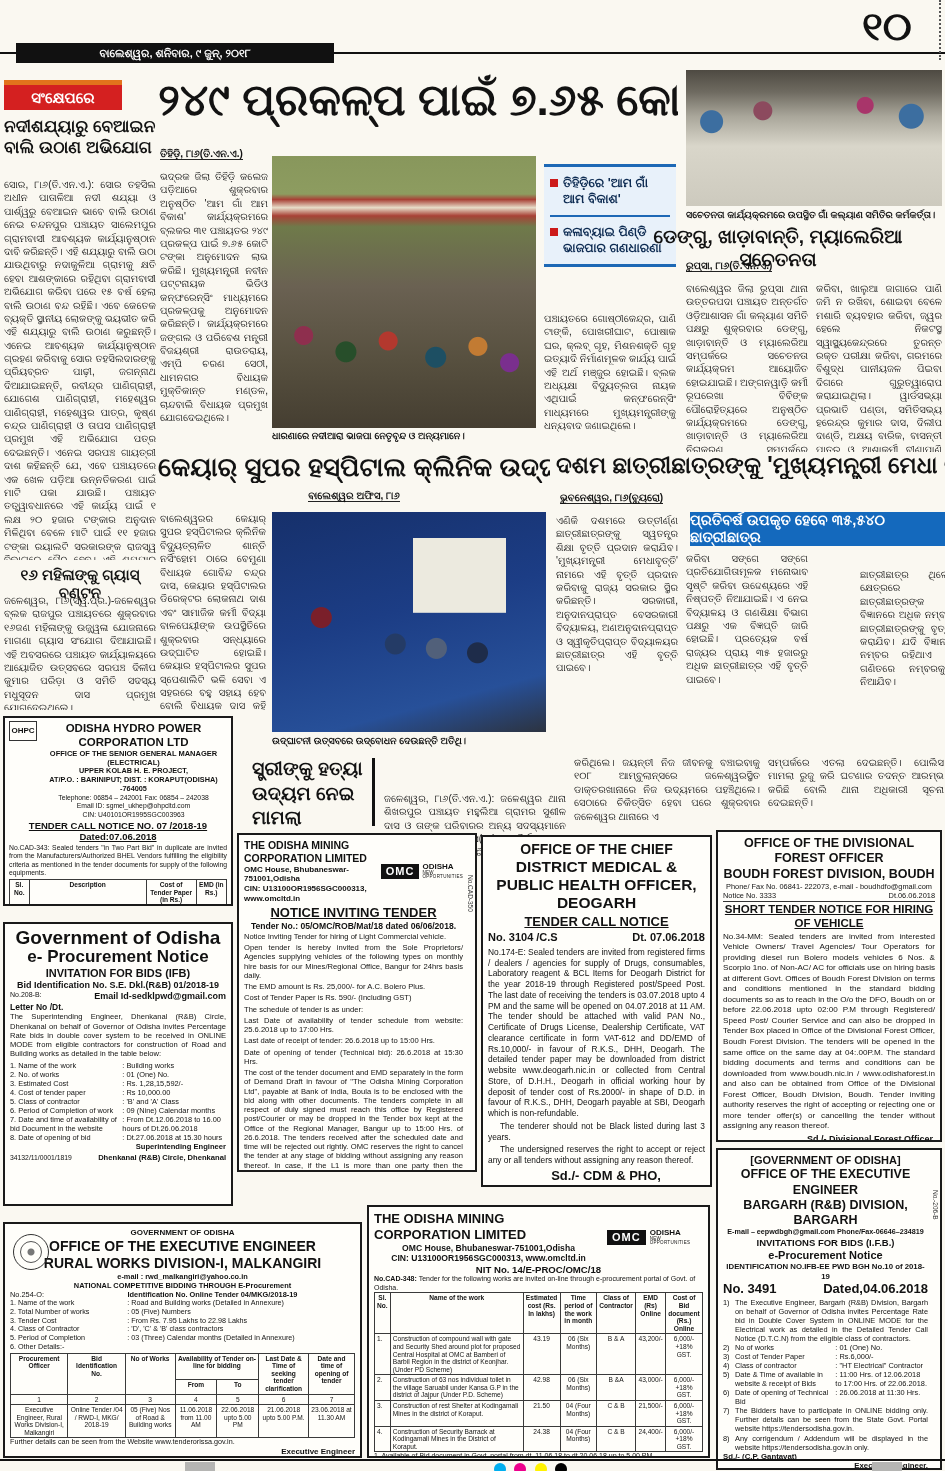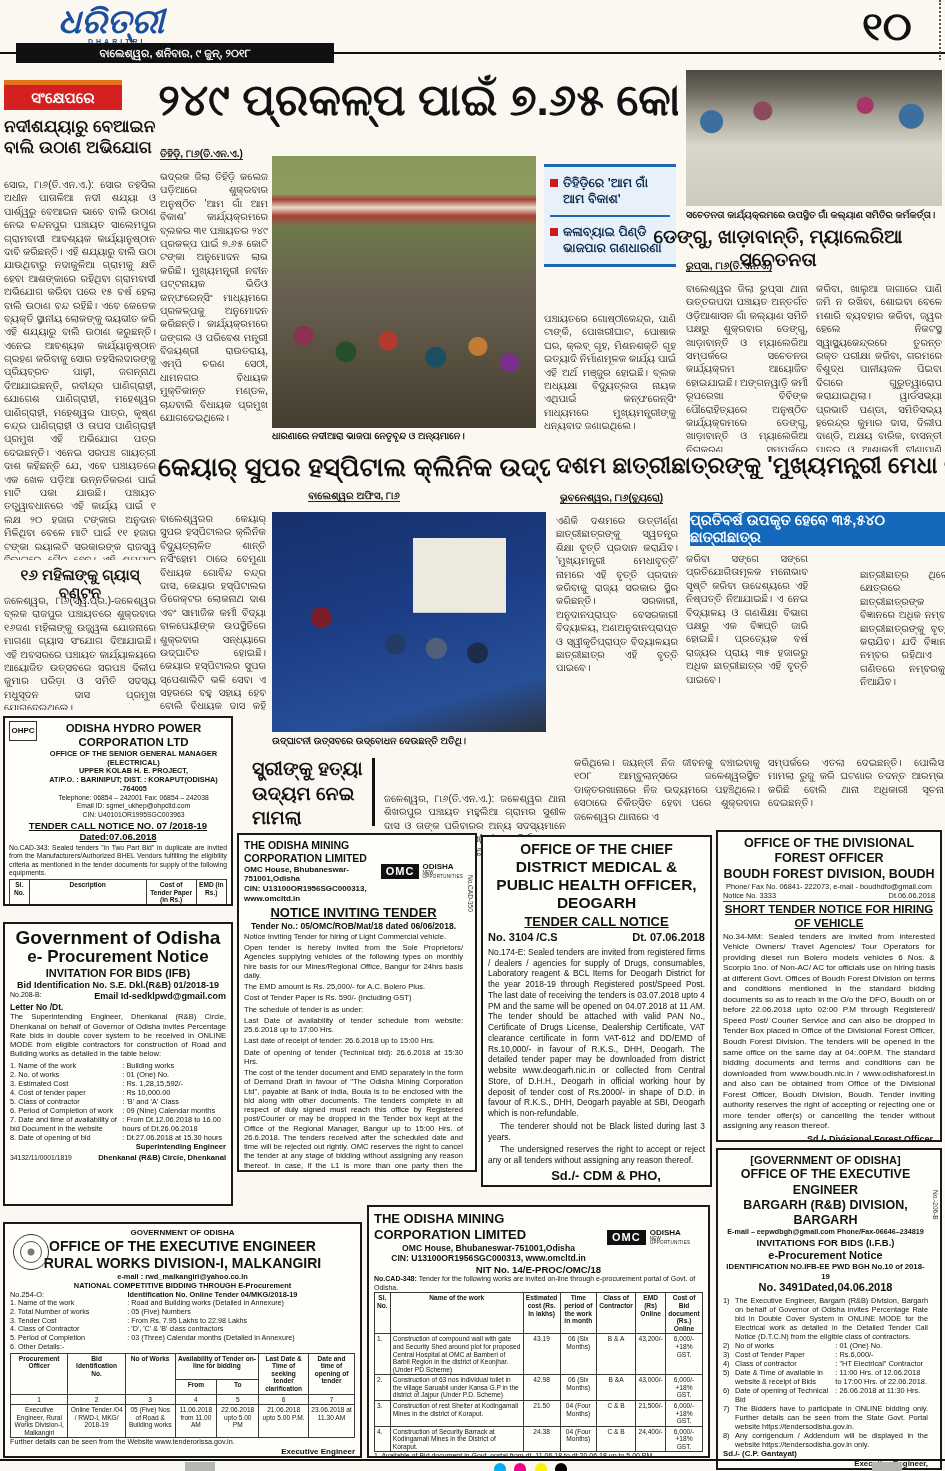--- a/index.html
+++ b/index.html
@@ -53,24 +53,20 @@
   .bsq{flex:0 0 8px;height:8px;background:#cc1a1a;margin-top:4px;}
   .bdiv{border-top:2px solid #1d68b5;margin:7px 0;}
   .regsq{width:30px;height:10px;background:#b5b5b3;}
   .dot{display:inline-block;width:12px;height:12px;border-radius:50%;margin:0 2px;}
 </style>
 </head>
 <body>
 
 <div id="page">
 
-  <div class="abs" style="left:58px;top:4px;width:220px;">
-    <div style="font-size:34px;font-weight:bold;font-style:italic;color:#1c4f9e;line-height:1;">ଧରିତ୍ରୀ</div>
-    <div style="font-size:7px;font-weight:bold;letter-spacing:3px;color:#1c4f9e;margin-left:30px;">DHARITRI</div>
-  </div>
   <div class="abs" style="left:0;top:52px;width:945px;border-top:2px solid #111;"></div>
   <div class="abs" style="left:16px;top:43px;width:318px;height:20px;background:#111;color:#fff;display:flex;align-items:center;justify-content:center;">
     <span style="font-size:11px;font-weight:bold;">ବାଲେଶ୍ୱର, ଶନିବାର, ୯ ଜୁନ୍, ୨୦୧୮</span>
   </div>
   <div class="abs" style="left:862px;top:4px;font-size:40px;font-weight:bold;">୧୦</div>
   <div class="abs" style="left:939px;top:0;height:60px;border-left:2px dotted #555;"></div>
 
   <div class="abs" style="left:4px;top:80px;width:118px;height:30px;background:#d42020;border-top:5px solid #e2731c;display:flex;align-items:center;justify-content:center;">
     <span style="color:#fff;font-weight:bold;font-size:15px;">ସଂକ୍ଷେପରେ</span>
   </div>
@@ -270,21 +266,21 @@
 
   <div class="abs ad" style="left:716px;top:1148px;width:226px;height:322px;padding-right:12px;">
     <div class="vside">No.-206-B</div>
     <div class="ctr" style="font-size:11px;font-weight:bold;">[GOVERNMENT OF ODISHA]</div>
     <div class="ctr" style="font-size:12.5px;font-weight:bold;">OFFICE OF THE EXECUTIVE ENGINEER</div>
     <div class="ctr" style="font-size:12.5px;font-weight:bold;">BARGARH (R&amp;B) DIVISION, BARGARH</div>
     <div class="ctr" style="font-size:7.2px;font-weight:bold;">E-mail – eepwdbgh@gmail.com Phone/Fax-06646–234819</div>
     <div class="ctr" style="font-size:9.5px;font-weight:bold;">INVITATIONS FOR BIDS (I.F.B.)</div>
     <div class="ctr" style="font-size:11px;font-weight:bold;">e-Procurement Notice</div>
     <div class="ctr" style="font-size:7.8px;font-weight:bold;">IDENTIFICATION NO.IFB-EE PWD BGH No.10 of 2018-19</div>
-    <div style="display:flex;justify-content:center;font-size:11px;font-weight:bold;">
+    <div style="display:flex;justify-content:space-between;font-size:13px;font-weight:bold;">
       <span>No. 3491</span>
       <span>Dated,04.06.2018</span>
     </div>
     <div style="display:flex;gap:2px;font-size:7.4px;margin-top:1px;">
       <span style="flex:0 0 10px;">1)</span>
       <span class="jt">The Executive Engineer, Bargarh (R&amp;B) Division, Bargarh on behalf of Governor of Odisha invites Percentage Rate bid in Double Cover System in ONLINE MODE for the Electrical work as detailed in the Detailed Tender Call Notice (D.T.C.N) from the eligible class of contractors.</span>
     </div>
     <div style="display:flex;gap:2px;font-size:7.4px;">
         <span style="flex:0 0 10px;">2)</span>
         <span class="kv" style="flex:1;">

